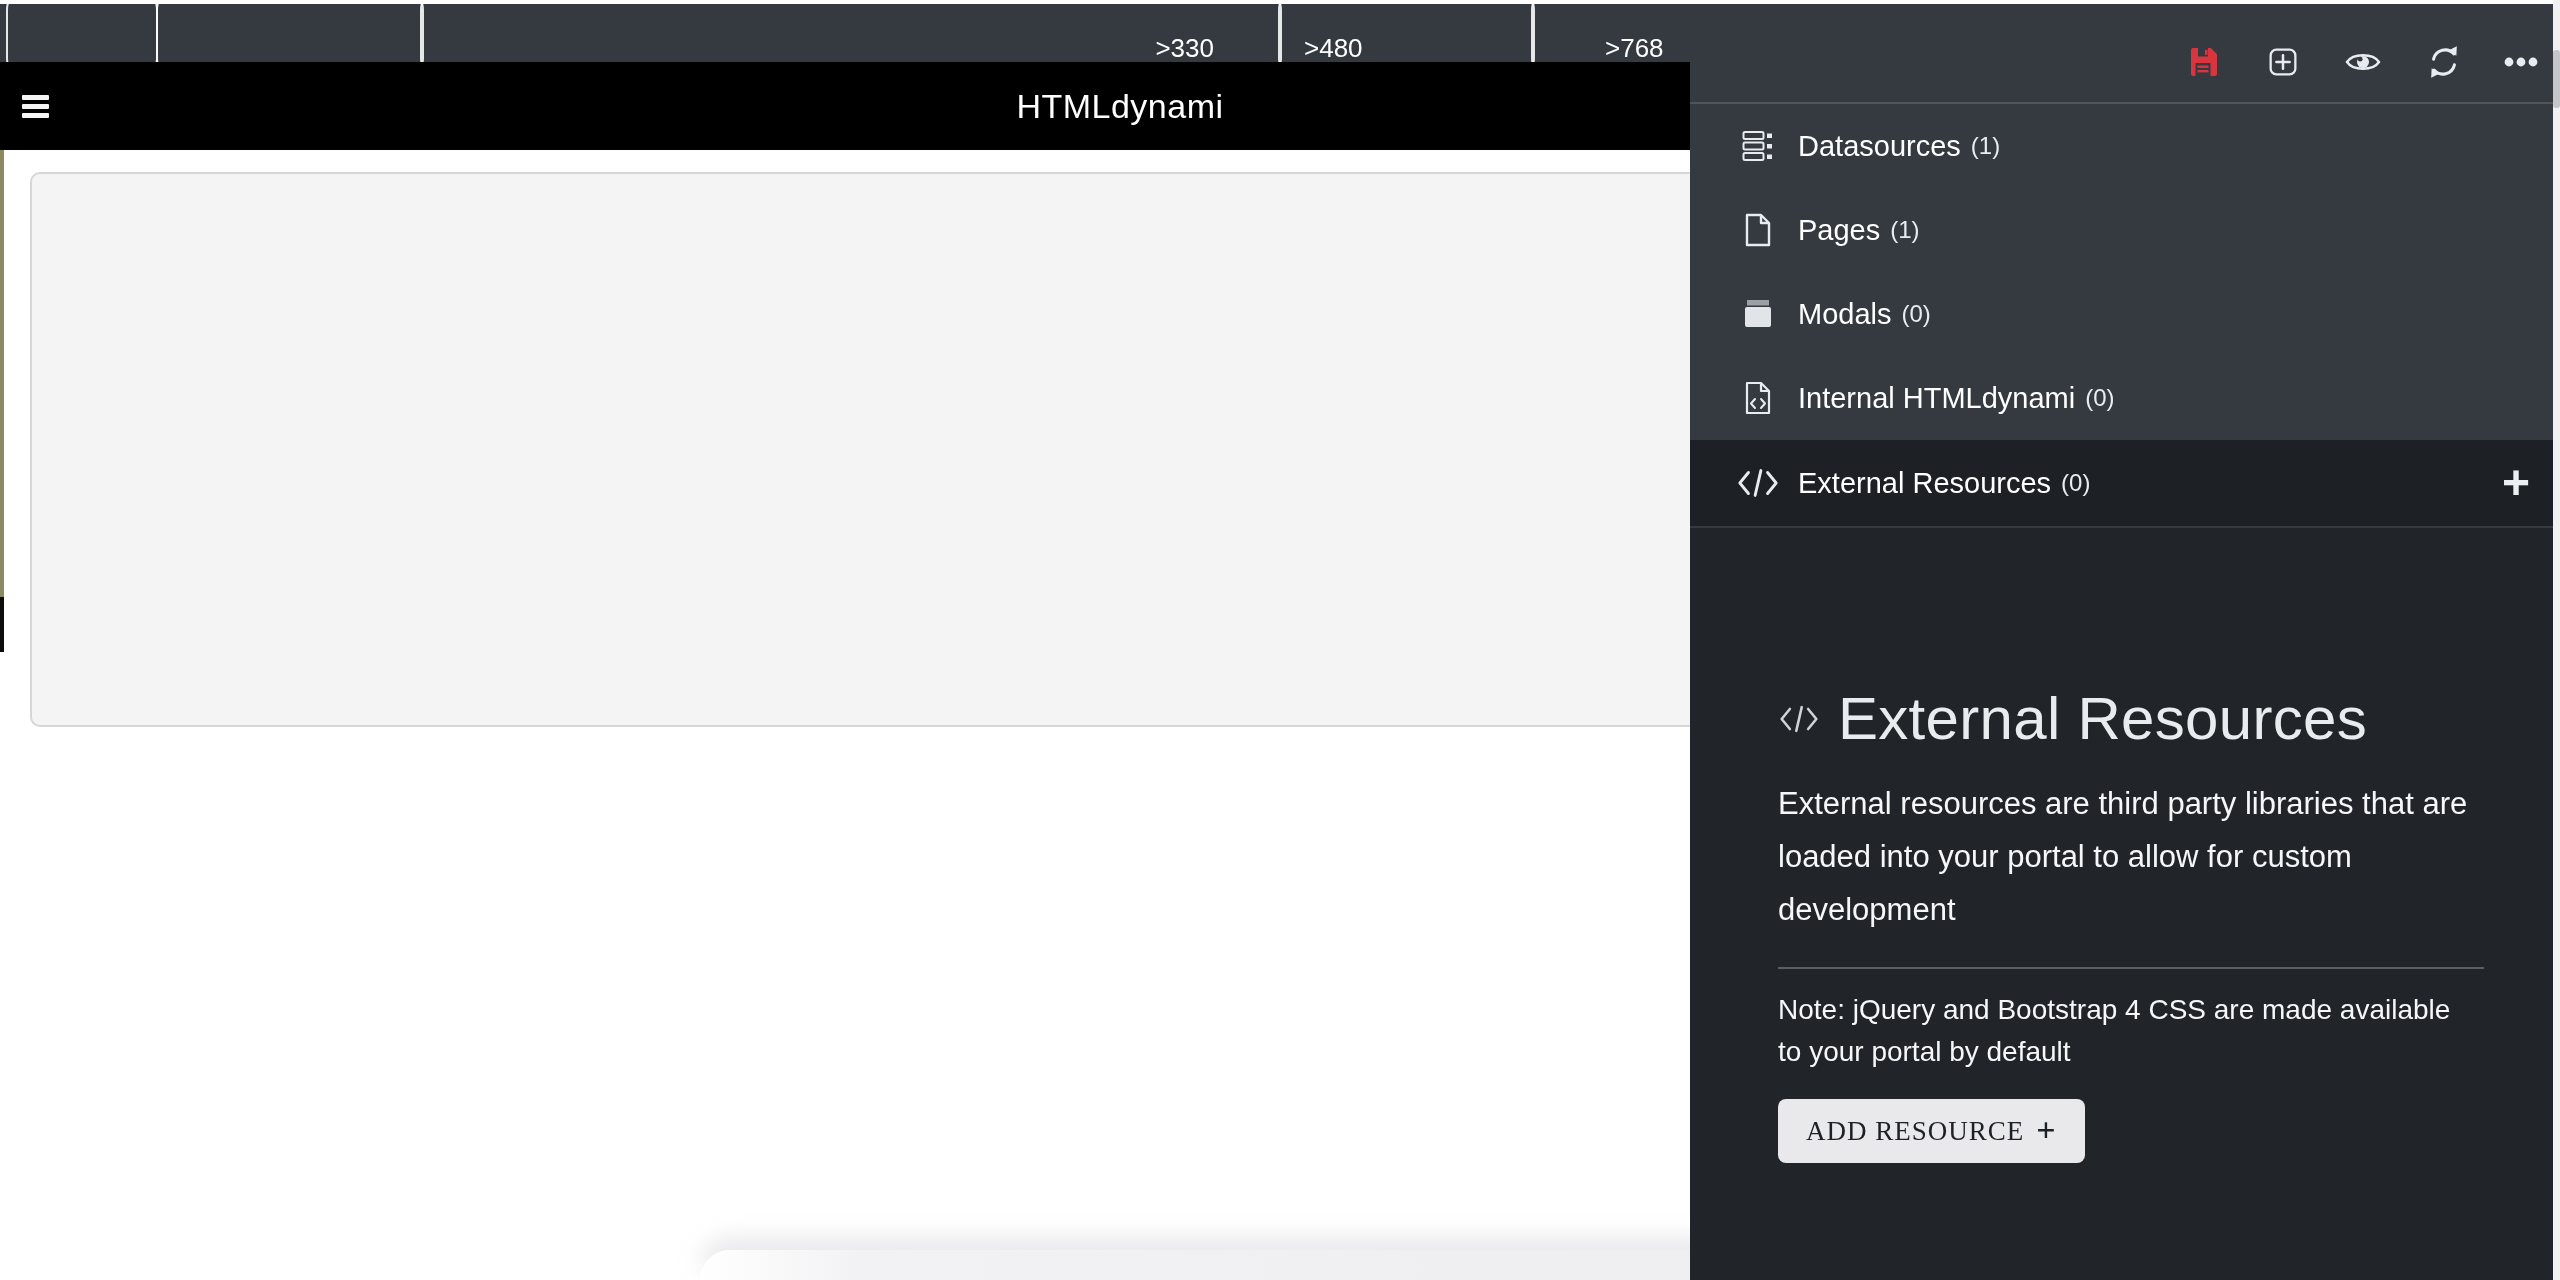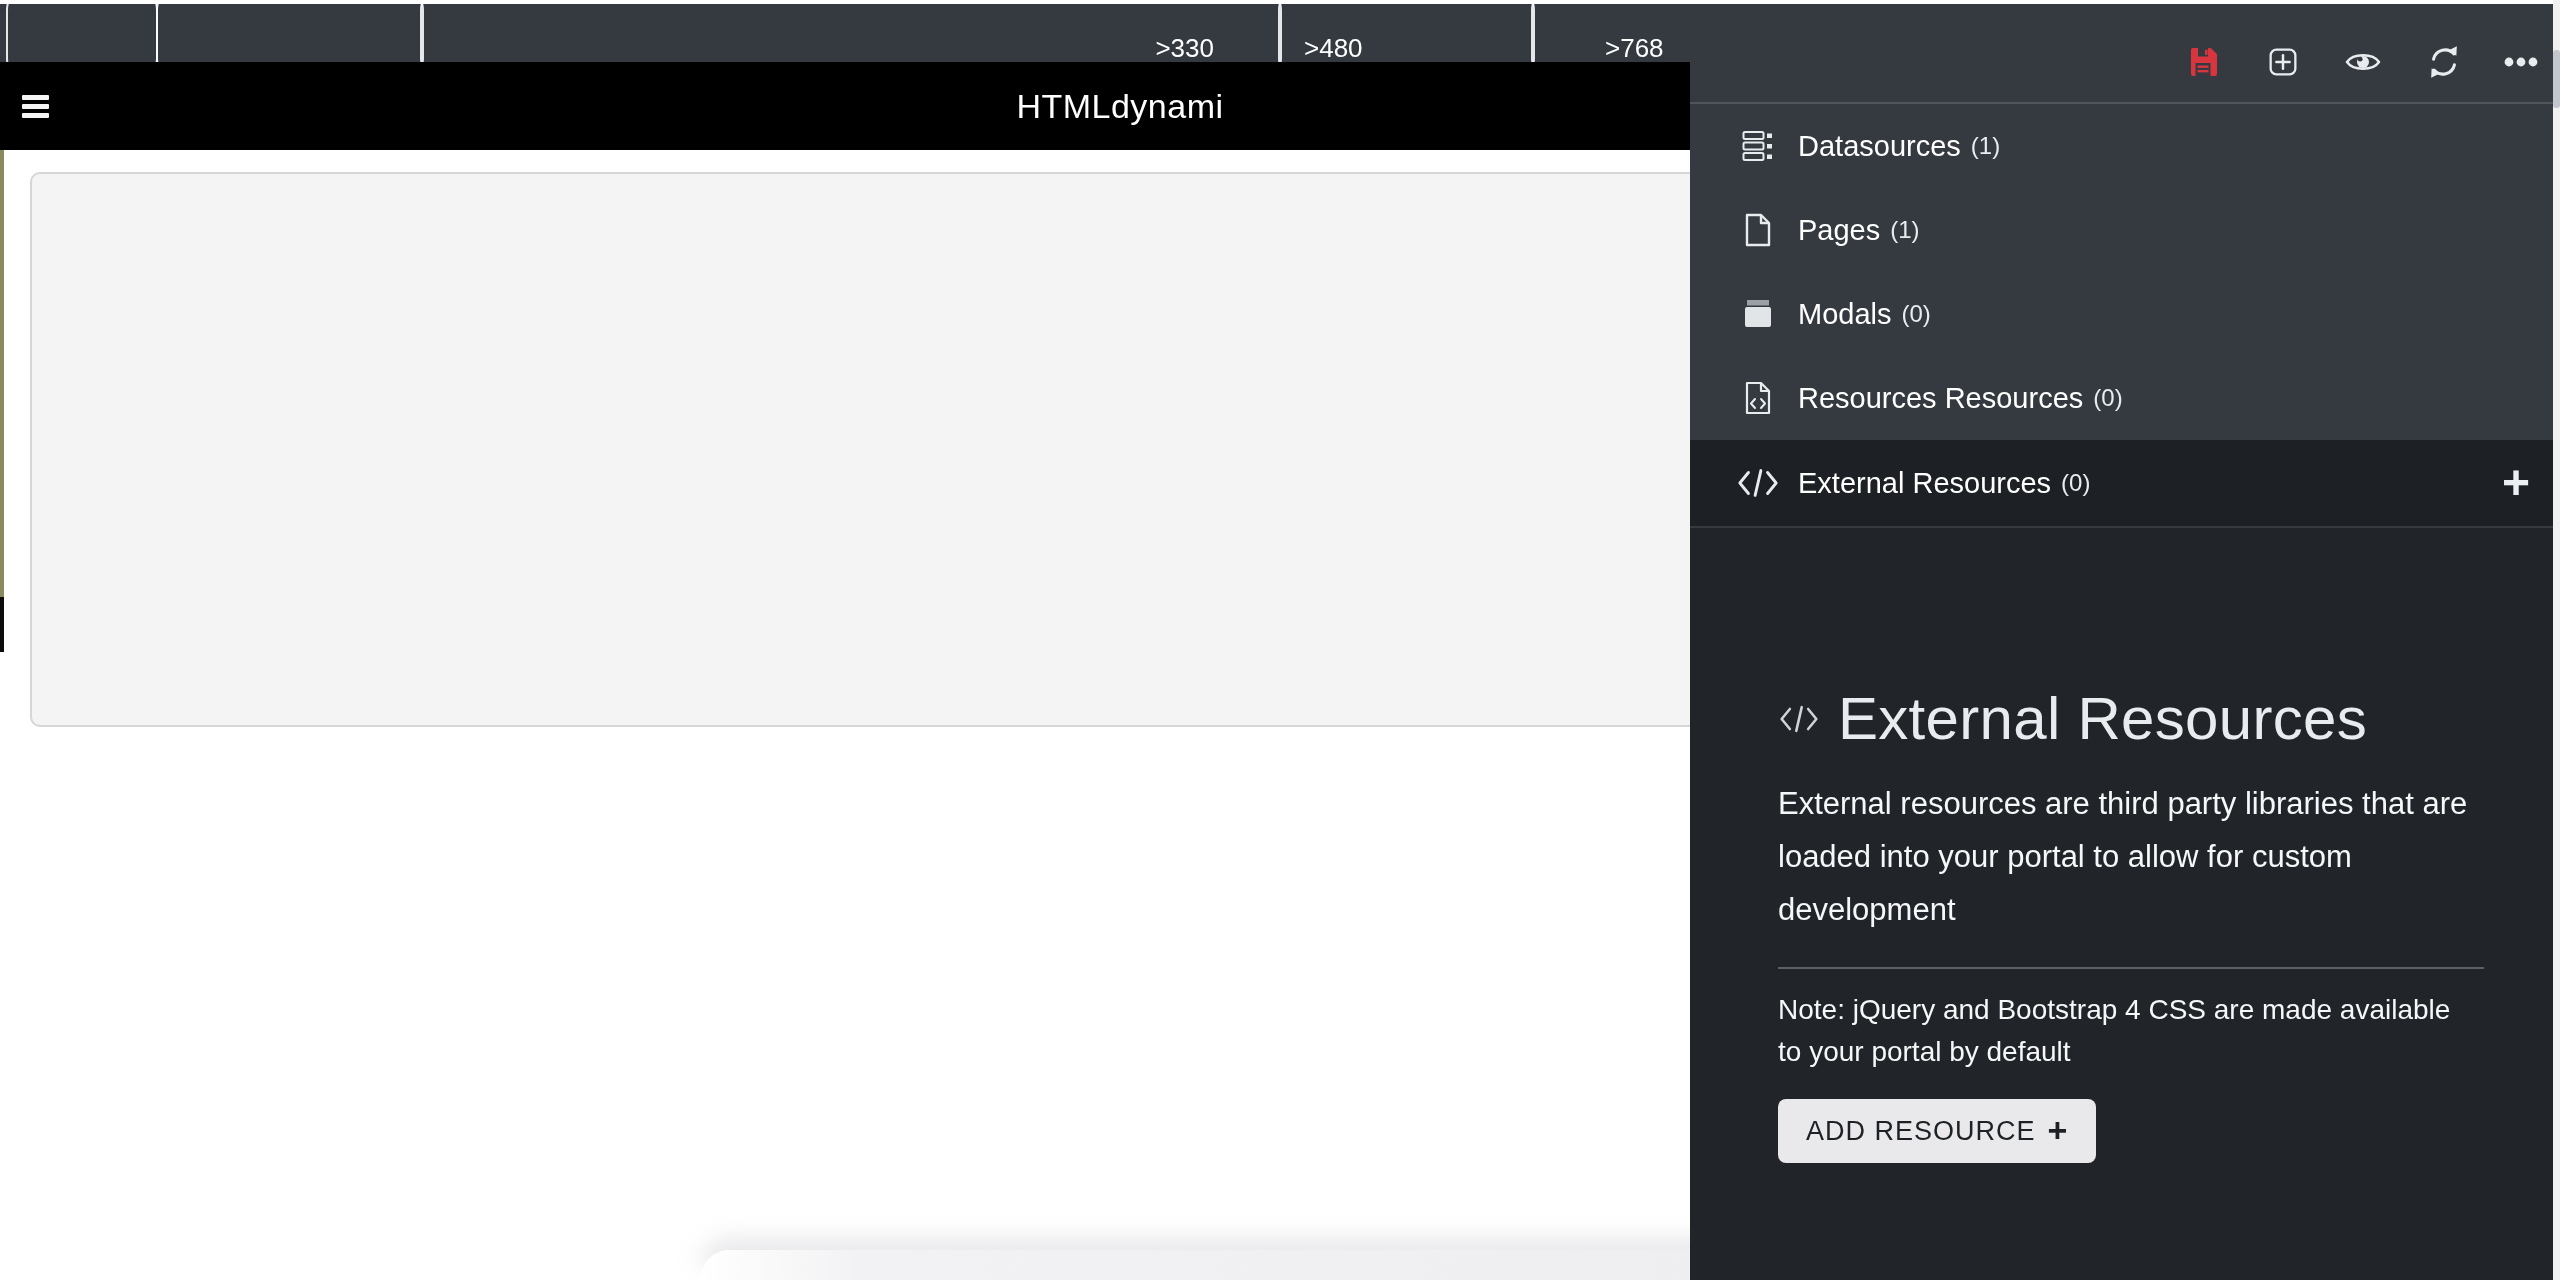--- a/index.html
+++ b/index.html
@@ -56,21 +56,21 @@
 
   .detail { position:absolute; left:0; top:528px; width:870px; height:752px; background:#212529; }
   .detail-inner { padding:156px 0 0 88px; }
   .detail-heading { display:flex; align-items:center; color:#e9ecef; }
   .detail-heading .dh-icon { margin-right:18px; display:flex; align-items:center; }
   .detail-heading .dh-text { font-size:60px; font-weight:300; letter-spacing:0.3px; }
   .detail-desc { margin-top:24px; width:690px; font-size:31px; line-height:53px; color:#f5f7f8; font-weight:300; }
   .detail-divider { margin-top:31px; width:706px; border-top:2px solid #5b6064; }
   .detail-note { margin-top:20px; width:690px; font-size:28px; line-height:42px; color:#f5f7f8; font-weight:300; }
   .add-resource-btn { margin-top:26px; display:inline-flex; align-items:center; height:64px; padding:0 28px;
-                      background:#e9e9eb; color:#1d2125; border:none; border-radius:8px; font-family:Liberation Sans, sans-serif;
+                      background:#e9e9eb; color:#1d2125; border:none; border-radius:8px; font-family:Liberation Serif, serif;
                       font-size:27px; letter-spacing:1px; cursor:pointer; }
   .add-resource-btn .btn-plus { font-size:34px; font-weight:700; margin-left:12px; line-height:1; transform:translateY(-1px); }
 
   
   .scroll-track { position:absolute; right:0; top:0; width:7px; height:1280px; background:#f1f1f1; z-index:70; }
   .scroll-thumb { position:absolute; right:0; top:50px; width:7px; height:58px; background:#c3c7cb; border-radius:3px; }
 
   svg { display:block; }
 </style>
 </head>
@@ -195,21 +195,21 @@
 
     <div class="menu-item">
       <span class="mi-icon">
         <svg width="30" height="36" viewBox="0 0 30 36">
           <path d="M4 3 h14 l8 8 v22 h-22 z" fill="none" stroke="#e9ecef" stroke-width="2.2" stroke-linejoin="round"></path>
           <path d="M18 3 v8 h8" fill="none" stroke="#e9ecef" stroke-width="2.2" stroke-linejoin="round"></path>
           <path d="M12 19 l-4 4.5 4 4.5" fill="none" stroke="#e9ecef" stroke-width="2" stroke-linecap="round" stroke-linejoin="round"></path>
           <path d="M18 19 l4 4.5 -4 4.5" fill="none" stroke="#e9ecef" stroke-width="2" stroke-linecap="round" stroke-linejoin="round"></path>
         </svg>
       </span>
-      <span>Resources Resources</span>
+      <span>Internal HTMLdynami</span>
       <span class="mi-count">(0)</span>
     </div>
 
     <div class="menu-item selected">
       <span class="mi-icon">
         <svg width="46" height="32" viewBox="0 0 46 32">
           <path d="M13 5 L4 16 L13 27" fill="none" stroke="#e9ecef" stroke-width="3" stroke-linecap="round" stroke-linejoin="round"></path>
           <path d="M33 5 L42 16 L33 27" fill="none" stroke="#e9ecef" stroke-width="3" stroke-linecap="round" stroke-linejoin="round"></path>
           <path d="M26 3 L20 29" fill="none" stroke="#e9ecef" stroke-width="3" stroke-linecap="round"></path>
         </svg>

